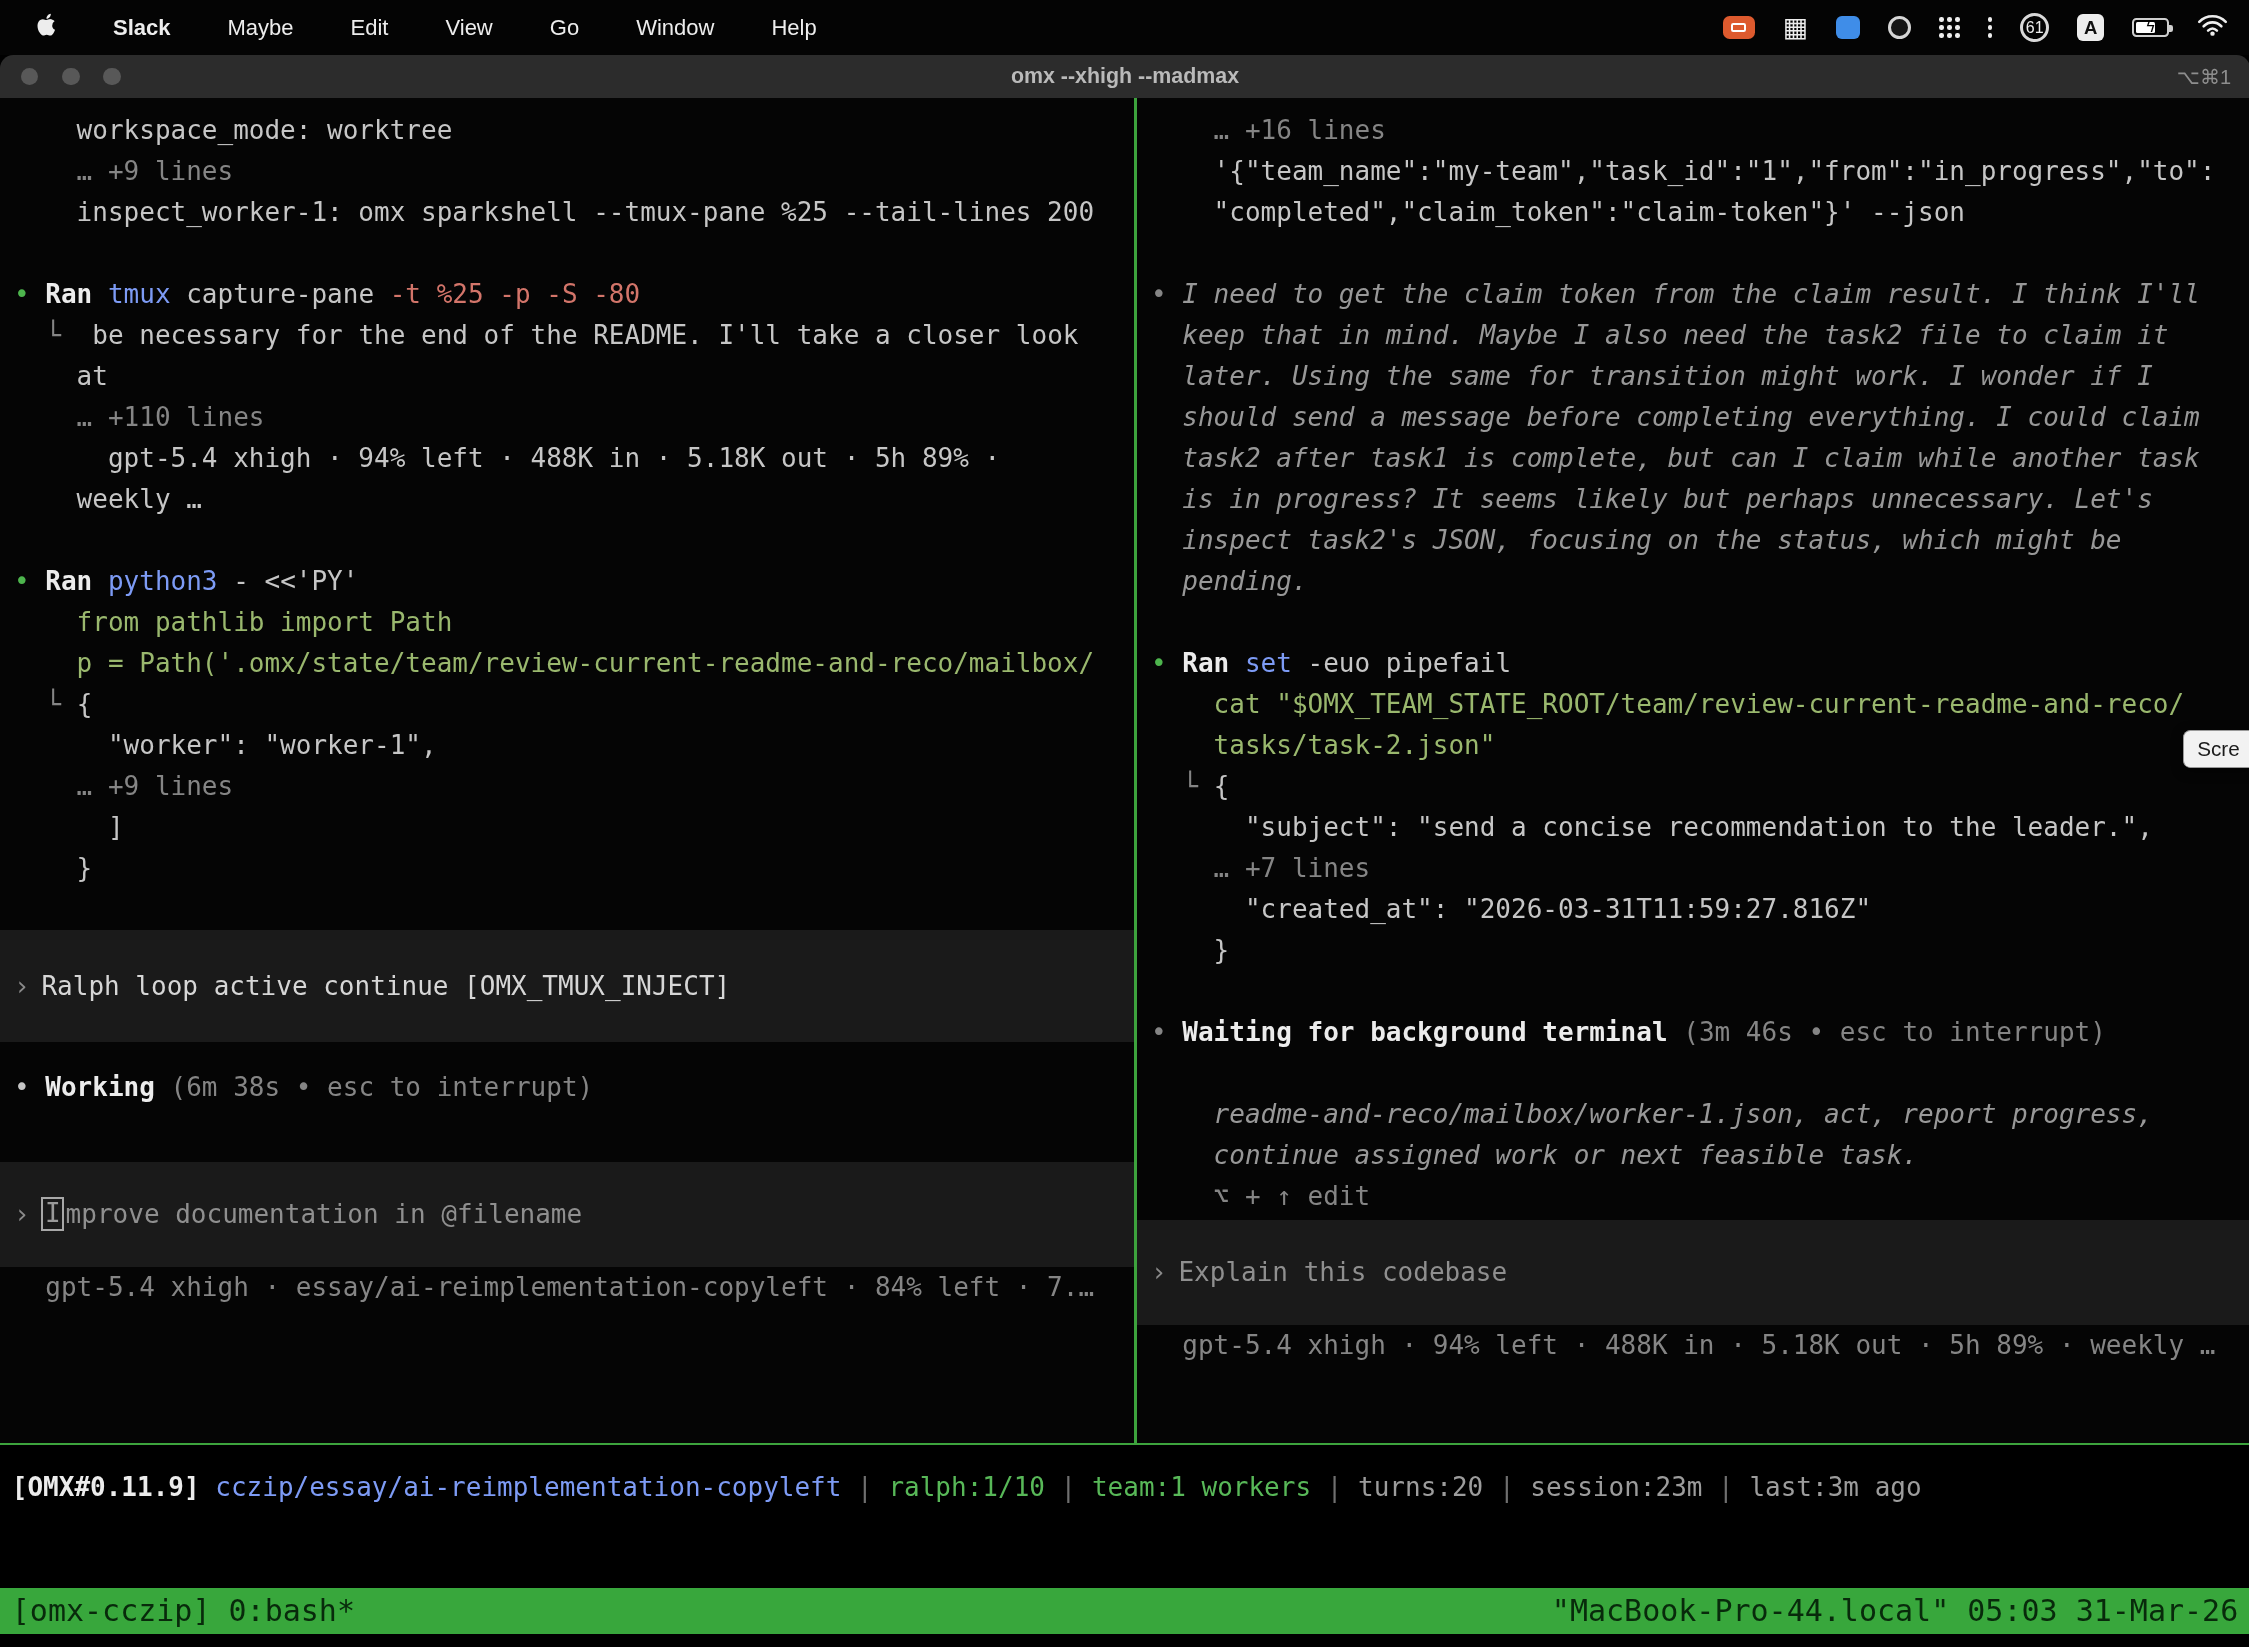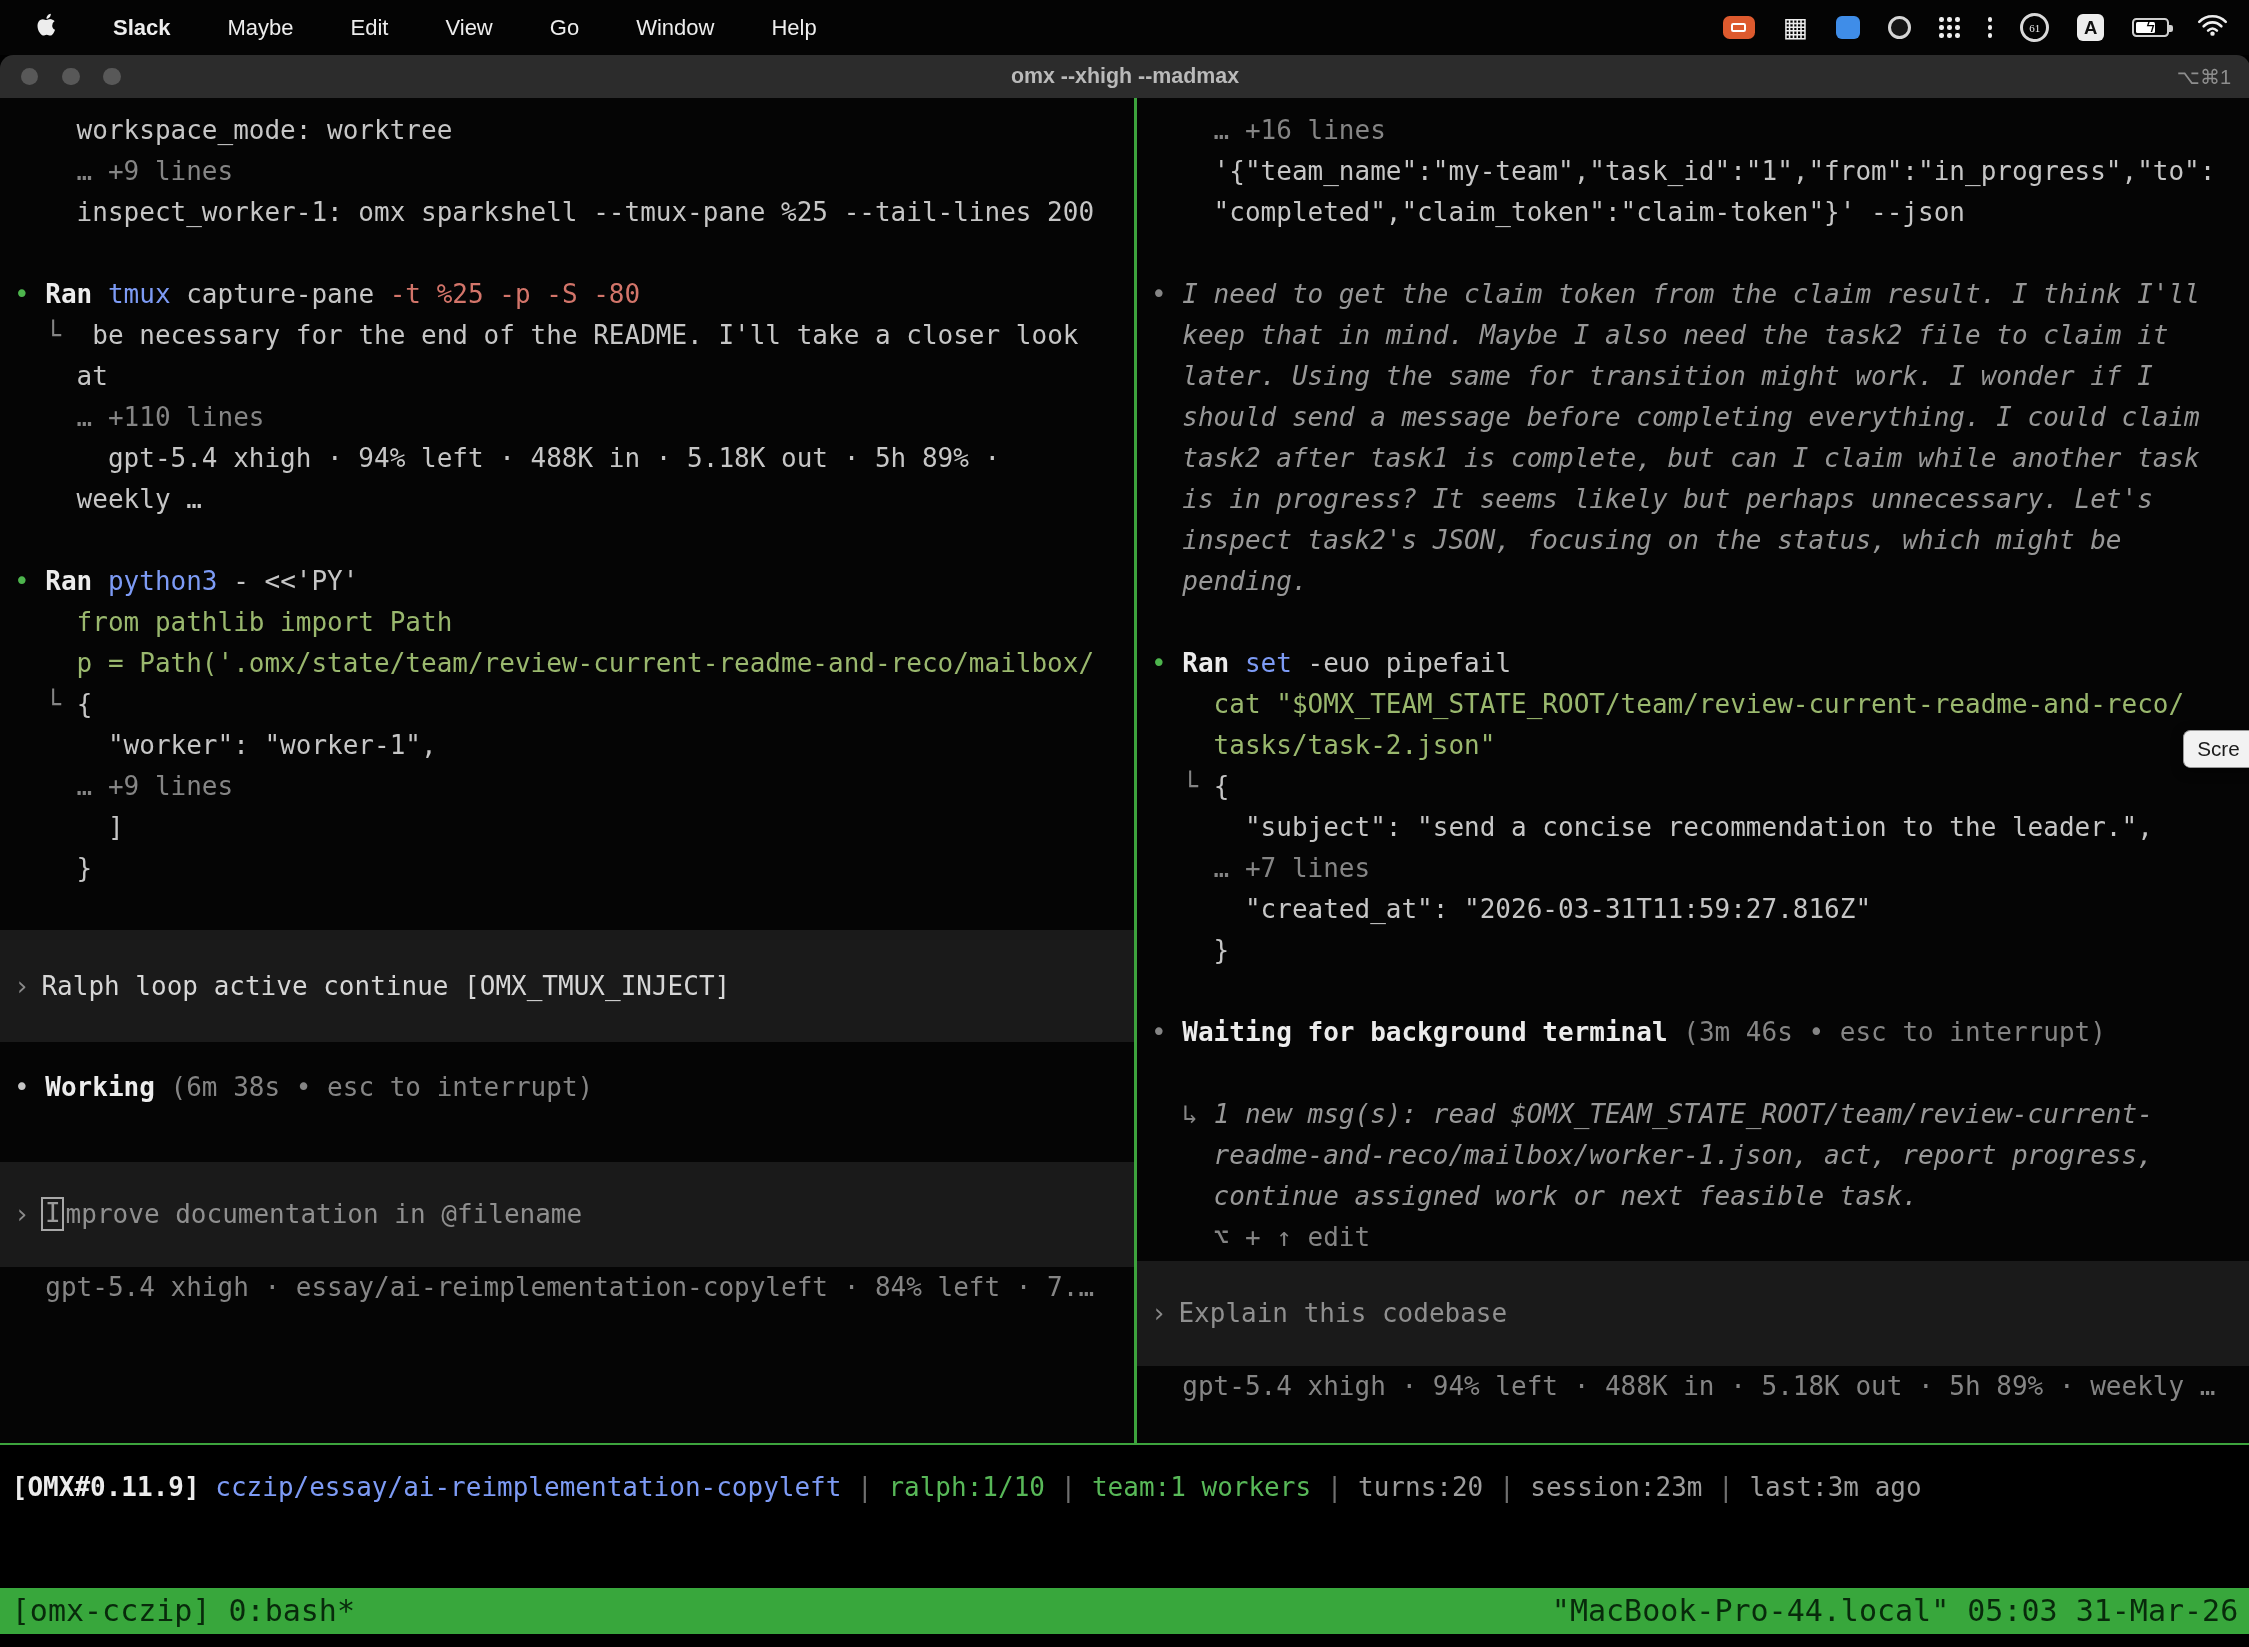--- a/index.html
+++ b/index.html
@@ -16,21 +16,21 @@
   .rec-badge{width:32px;height:23.6px;background:#dd5a2e;border-radius:6.6px;display:flex;align-items:center;justify-content:center}
   .rec-badge i{display:block;width:14.8px;height:9.6px;border:2.2px solid #fff;border-radius:2.2px}
   .glyph{font-family:"DejaVu Sans",sans-serif;font-size:26.6px;color:#ededed;line-height:1}
   .blueapp{width:23.6px;height:23.6px;border-radius:5.9px;background:#3f8de8}
   .ringicon{width:23.6px;height:23.6px;border-radius:50%;border:3px solid #d6d6d6;background:#161616}
   .dots9{width:4.4px;height:4.4px;border-radius:50%;background:#ededed;margin:0 16px 16px 0;
     box-shadow:8px 0 #ededed,16px 0 #ededed,0 8px #ededed,8px 8px #ededed,16px 8px #ededed,0 16px #ededed,8px 16px #ededed,16px 16px #ededed}
   .dots3{width:4.4px;height:4.4px;border-radius:50%;background:#ededed;margin-bottom:16px;
     box-shadow:0 8px #ededed,0 16px #ededed}
   .gauge{width:29.5px;height:29.5px;border-radius:50%;border:3px solid #d9d9d9;display:flex;align-items:center;justify-content:center}
-  .gauge-num{font-size:11px;color:#ededed;font-family:Liberation Serif, serif}
+  .gauge-num{font-size:16px;color:#ededed;font-family:Liberation Sans, sans-serif}
   .inputsrc{width:26.6px;height:26.6px;border-radius:5.9px;background:#ededed;color:#101010;display:flex;align-items:center;justify-content:center;font-weight:700;font-size:18.5px}
   .battery{position:relative;width:37px;height:18.5px;border:2.2px solid #cfcfcf;border-radius:4.4px}
   .battery .fill{position:absolute;left:2.2px;top:2.2px;bottom:2.2px;width:19px;background:#fff;border-radius:1.5px}
   .battery .nub{position:absolute;right:-5.9px;top:4.4px;width:3.7px;height:7.4px;background:#cfcfcf;border-radius:0 2.2px 2.2px 0}
   .battery .bolt{position:absolute;left:0;right:0;top:-3px;text-align:center;color:#000;font-size:16px;font-family:"DejaVu Sans",sans-serif}
 
   
   .titlebar{height:43px;background:#2c2c2c;border-radius:13.3px 13.3px 0 0;position:relative;
     display:flex;align-items:center;justify-content:center}
   .lights{position:absolute;left:20.7px;display:flex;gap:23.6px}
@@ -206,21 +206,20 @@
           <div class="tline"><span class="c-grn">    cat "$OMX_TEAM_STATE_ROOT/team/review-current-readme-and-reco/</span></div>
           <div class="tline"><span class="c-grn">    tasks/task-2.json"</span></div>
           <div class="tline"><span class="c-dim">  └ </span><span class="c-def">{</span></div>
           <div class="tline"><span class="c-def">      "subject": "send a concise recommendation to the leader.",</span></div>
           <div class="tline"><span class="c-dim">    … +7 lines</span></div>
           <div class="tline"><span class="c-def">      "created_at": "2026-03-31T11:59:27.816Z"</span></div>
           <div class="tline"><span class="c-def">    }</span></div>
           <div class="tline">&nbsp;</div>
           <div class="tline"><span class="c-dim">• </span><span class="c-wb">Waiting for background terminal</span><span class="c-dim"> (3m 46s • esc to interrupt)</span></div>
           <div class="tline">&nbsp;</div>
-          <div class="tline"><span class="c-dim">  ↳ </span><span class="c-it">1 new msg(s): read $OMX_TEAM_STATE_ROOT/team/review-current-</span></div>
           <div class="tline"><span class="c-it">    readme-and-reco/mailbox/worker-1.json, act, report progress,</span></div>
           <div class="tline"><span class="c-it">    continue assigned work or next feasible task.</span></div>
           <div class="tline"><span class="c-dim">    ⌥ + ↑ edit</span></div>
         </div>
       <div class="band band-sm m-band-r">
         <span class="bprompt">›</span>
         <span class="btext-dim">Explain this codebase</span>
       </div>
       <div class="tline c-dim m-hud">  gpt-5.4 xhigh · 94% left · 488K in · 5.18K out · 5h 89% · weekly …</div>
     </div>

